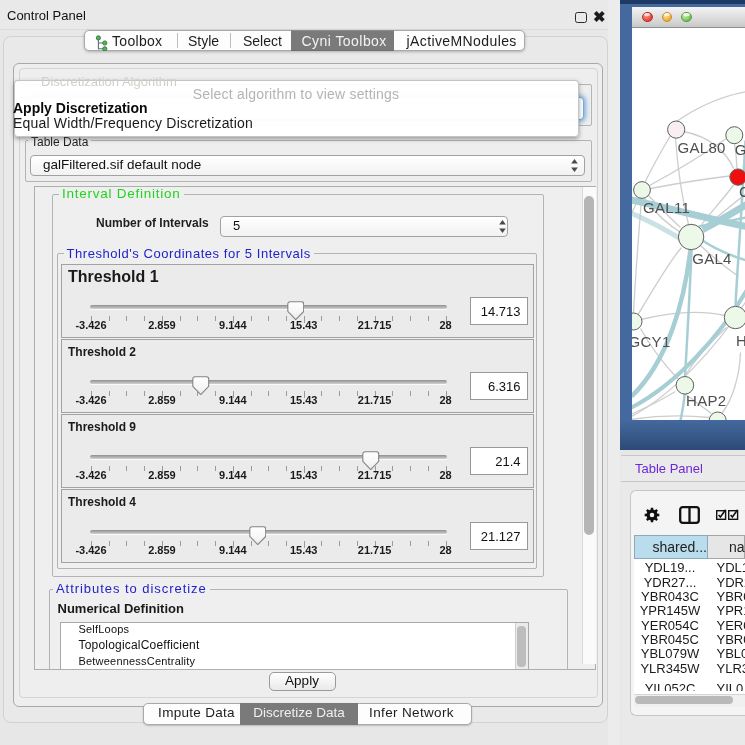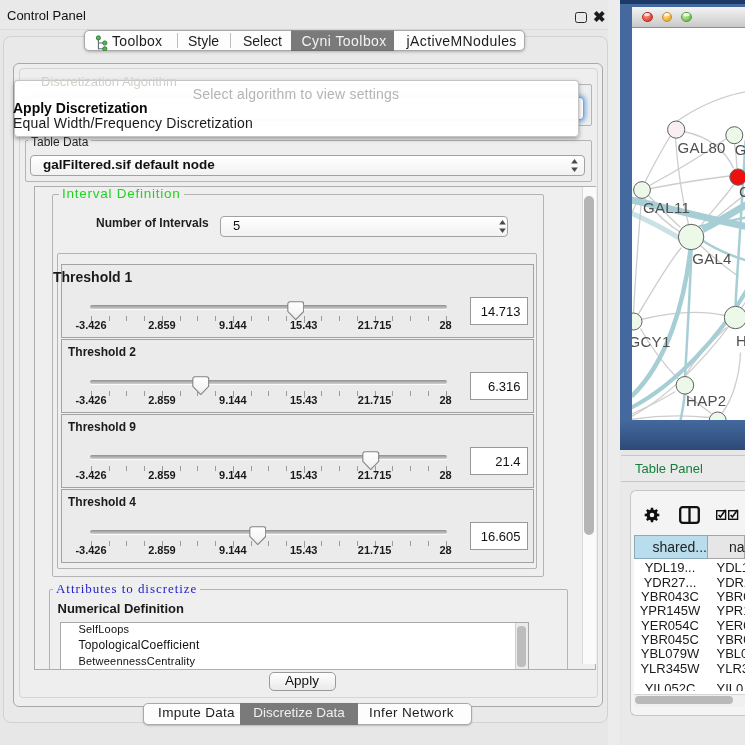--- a/index.html
+++ b/index.html
@@ -27,41 +27,42 @@
 <span class="t" style="left:112px;top:35.1px;font-size:14px;font-weight:400;color:#1d1d1d;line-height:12.6px;letter-spacing:0.3px;">Toolbox</span>
 <span class="t" style="left:188px;top:35.1px;font-size:14px;font-weight:400;color:#1d1d1d;line-height:12.6px;">Style</span>
 <span class="t" style="left:243px;top:35.1px;font-size:14px;font-weight:400;color:#1d1d1d;line-height:12.6px;">Select</span>
 <span class="t" style="left:301.5px;top:35.1px;font-size:14px;font-weight:400;color:#f2f2f2;line-height:12.6px;letter-spacing:0.45px;">Cyni Toolbox</span>
 <span class="t" style="left:406.5px;top:35.1px;font-size:14px;font-weight:400;color:#1d1d1d;line-height:12.6px;letter-spacing:0.4px;">jActiveMNodules</span>
 <div style="left:25px;top:84px;width:567px;height:42px;border:1px solid #b4b4b4;border-radius:2px;"></div>
 <div style="left:30px;top:97px;width:554px;height:23px;background:#fff;border:1.5px solid #7aa8d4;border-radius:4px;box-shadow:0 0 4px 2px rgba(90,155,220,0.75);"></div>
 <div style="left:25px;top:139.5px;width:567px;height:42.5px;border:1px solid #b4b4b4;border-radius:2px;"></div>
 <span class="t" style="left:28px;top:137.4px;font-size:12px;font-weight:400;color:#1e1e1e;line-height:10.8px;background:#eeeeee;padding:0 3px;">Table Data</span>
 <div style="left:30px;top:154.5px;width:555px;height:21px;background:linear-gradient(#ffffff,#f2f2f2);border:1px solid #a2a2a2;border-radius:4px;"></div>
-<span class="t" style="left:43px;top:158.7px;font-size:13.5px;font-weight:700;color:#111;line-height:12.2px;">galFiltered.sif default node</span>
+<span class="t" style="left:43px;top:158.7px;font-size:13.5px;font-weight:400;color:#111;line-height:12.2px;">galFiltered.sif default node</span>
 <svg style="left:569px;top:157.5px;" width="11" height="15" viewBox="0 0 11 15">
 <path d="M5.5 1 L8.8 5.5 L2.2 5.5 Z" fill="#4a4a4a"></path>
     <path d="M5.5 14 L8.8 9.5 L2.2 9.5 Z" fill="#4a4a4a"></path>
 </svg>
 <div style="left:34px;top:186px;width:562px;height:484px;background:#efefef;border:1px solid #aeaeae;"></div>
 <div style="left:582px;top:187px;width:13.5px;height:477px;background:#fafafa;border-left:1px solid #d8d8d8;"></div>
 <div style="left:583.5px;top:196px;width:10px;height:339px;background:#b5b5b5;border-radius:5px;"></div>
 <div id="scrollclip" style="left:35px;top:187px;width:547px;height:482px;overflow:hidden;">
     <div style="left:16.5px;top:7px;width:492px;height:383px;border:1px solid #b4b4b4;border-radius:2px;"></div>
     <span class="t" style="left:24px;top:1.2px;font-size:13.5px;font-weight:400;color:#21d421;line-height:12.2px;letter-spacing:0.75px;background:#efefef;padding:0 3px;">Interval Definition</span>
 <span class="t" style="left:61px;top:30.9px;font-size:12px;font-weight:700;color:#1e1e1e;line-height:10.8px;">Number of Intervals</span>
 <div style="left:185px;top:29px;width:288px;height:21px;background:linear-gradient(#ffffff,#f2f2f2);border:1px solid #a2a2a2;border-radius:4px;"></div>
     <span class="t" style="left:198px;top:32.6px;font-size:13px;font-weight:400;color:#111;line-height:11.7px;">5</span>
 <svg style="left:462px;top:31.5px;" width="11" height="15" viewBox="0 0 11 15">
 <path d="M5.5 1 L8.8 5.5 L2.2 5.5 Z" fill="#4a4a4a"></path>
       <path d="M5.5 14 L8.8 9.5 L2.2 9.5 Z" fill="#4a4a4a"></path>
 </svg>
     <div style="left:21.5px;top:66px;width:480.5px;height:316px;border:1px solid #b4b4b4;border-radius:2px;"></div>
+    <span class="t" style="left:28.5px;top:60.6px;font-size:13px;font-weight:400;color:#2222cc;line-height:11.7px;letter-spacing:0.55px;background:#efefef;padding:0 3px;">Threshold's Coordinates for 5 Intervals</span>
 <div style="left:25.5px;top:77px;width:473px;height:74px;background:#ebebeb;border:1px solid #a2a2a2;"></div>
-    <span class="t" style="left:18px;top:84.9px;font-size:14px;font-weight:700;color:#1a1a1a;line-height:10.8px;">Threshold 1</span>
+    <span class="t" style="left:33px;top:84.9px;font-size:16px;font-weight:700;color:#1a1a1a;line-height:10.8px;">Threshold 1</span>
 <div style="left:55.0px;top:117.5px;width:356.5px;height:4.5px;background:linear-gradient(#8f8f8f,#d2d2d2);border-radius:3px;box-shadow:0 1px 0 rgba(255,255,255,0.8);"></div>
     <div style="left:56.00px;top:129px;width:1px;height:6.5px;background:#9a9a9a;"></div>
     <div style="left:73.72px;top:129px;width:1px;height:4.5px;background:#9a9a9a;"></div>
     <div style="left:91.45px;top:129px;width:1px;height:4.5px;background:#9a9a9a;"></div>
     <div style="left:109.18px;top:129px;width:1px;height:4.5px;background:#9a9a9a;"></div>
     <div style="left:126.90px;top:129px;width:1px;height:6.5px;background:#9a9a9a;"></div>
     <div style="left:144.62px;top:129px;width:1px;height:4.5px;background:#9a9a9a;"></div>
     <div style="left:162.35px;top:129px;width:1px;height:4.5px;background:#9a9a9a;"></div>
     <div style="left:180.07px;top:129px;width:1px;height:4.5px;background:#9a9a9a;"></div>
     <div style="left:197.80px;top:129px;width:1px;height:6.5px;background:#9a9a9a;"></div>
@@ -213,23 +214,23 @@
 <path d="M3 0.7 h11.5 a2.2 2.2 0 0 1 2.2 2.2 v7.5 L8.75 18.6 L0.8 10.4 v-7.5 a2.2 2.2 0 0 1 2.2 -2.2 z" fill="url(#gt489)" stroke="#828282" stroke-width="1.1"></path>
 <defs>
         <linearGradient id="gt489" x1="0" y1="0" x2="0" y2="1">
           <stop offset="0" stop-color="#ffffff"></stop>
           <stop offset="0.6" stop-color="#f6f6f6"></stop>
           <stop offset="1" stop-color="#e8e8e8"></stop>
         </linearGradient>
       </defs>
 </svg>
     <div style="left:434.5px;top:335px;width:58px;height:28px;background:#fff;border:1px solid #989898;"></div>
-    <span class="t" style="left:434.5px;top:343.6px;font-size:13px;font-weight:400;color:#111;line-height:11.7px;width:51px;text-align:right;">16.605</span>
+    <span class="t" style="left:434.5px;top:343.6px;font-size:13px;font-weight:400;color:#111;line-height:11.7px;width:51px;text-align:right;">21.127</span>
 <div style="left:14px;top:402px;width:519px;height:120px;border:1px solid #b4b4b4;border-radius:2px;"></div>
-    <span class="t" style="left:18px;top:395.6px;font-size:13px;font-weight:400;color:#2222cc;line-height:11.7px;letter-spacing:0.95px;background:#efefef;padding:0 3px;font-family:Liberation Serif, serif;">Attributes to discretize</span>
+    <span class="t" style="left:18px;top:395.6px;font-size:13px;font-weight:400;color:#2222cc;line-height:11.7px;letter-spacing:0.95px;background:#efefef;padding:0 3px;">Attributes to discretize</span>
 <span class="t" style="left:22.5px;top:415.6px;font-size:13px;font-weight:700;color:#1a1a1a;line-height:11.7px;">Numerical Definition</span>
 <div style="left:24.5px;top:435px;width:469px;height:100px;background:#fff;border:1px solid #a8a8a8;"></div>
     <span class="t" style="left:43.5px;top:437.7px;font-size:11px;font-weight:400;color:#111;line-height:9.9px;letter-spacing:0.2px;">SelfLoops</span>
 <span class="t" style="left:43.5px;top:453.8px;font-size:12px;font-weight:400;color:#111;line-height:9.9px;letter-spacing:0.2px;">TopologicalCoefficient</span>
 <span class="t" style="left:43.5px;top:469.8px;font-size:11px;font-weight:400;color:#111;line-height:9.9px;letter-spacing:0.2px;">BetweennessCentrality</span>
 <div style="left:480px;top:436px;width:12.5px;height:98px;background:#ebebeb;border-left:1px solid #cfcfcf;"></div>
     <div style="left:481.5px;top:439px;width:9.5px;height:41px;background:#bdbdbd;border-radius:4px;"></div>
   </div>
 <div style="left:14px;top:80px;width:564.5px;height:56.5px;background:rgba(255,255,255,0.96);border:1px solid rgba(140,140,140,0.5);border-radius:4px;box-shadow:0 2px 4px rgba(70,70,70,0.5);z-index:30;"></div>
 <span class="t" style="left:41px;top:75.6px;font-size:13px;font-weight:400;color:#cfcfca;line-height:11.7px;z-index:32;">Discretization Algorithm</span>
@@ -308,21 +309,21 @@
 <text x="734.3" y="154.5">GA</text>
 <text x="738.5" y="196">C</text>
 <text x="642.5" y="212" letter-spacing="0.3">GAL11</text>
 <text x="691.7" y="263.5" letter-spacing="0.3">GAL4</text>
 <text x="628" y="346" letter-spacing="0.3">GCY1</text>
 <text x="735.5" y="345.5">H</text>
 <text x="685.6" y="405.6" letter-spacing="0.3">HAP2</text>
 </g>
 </svg>
 <div style="left:621px;top:455px;width:124px;height:27px;background:#eaeaea;border-top:1px solid #c6c6c6;border-bottom:1px solid #c6c6c6;"></div>
-<span class="t" style="left:635px;top:462.6px;font-size:13px;font-weight:400;color:#15803d;line-height:11.7px;">Table Panel</span>
+<span class="t" style="left:635px;top:462.6px;font-size:13px;font-weight:400;color:#6d28d9;line-height:11.7px;">Table Panel</span>
 <div style="left:621px;top:482px;width:124px;height:263px;background:#e9e9e9;"></div>
 <div style="left:630px;top:490px;width:115px;height:226px;background:#f4f4f4;border:1px solid #c6c6c6;border-radius:6px 0 0 6px;border-right:none;"></div>
 <svg style="left:643.5px;top:507px;" width="16" height="16" viewBox="0 0 16 16">
 <path fill="#111" fill-rule="evenodd" d="M6.82 0.69 L9.18 0.69 L9.29 2.55 L10.94 3.23 L12.33 2.00 L14.00 3.67 L12.77 5.06 L13.45 6.71 L15.31 6.82 L15.31 9.18 L13.45 9.29 L12.77 10.94 L14.00 12.33 L12.33 14.00 L10.94 12.77 L9.29 13.45 L9.18 15.31 L6.82 15.31 L6.71 13.45 L5.06 12.77 L3.67 14.00 L2.00 12.33 L3.23 10.94 L2.55 9.29 L0.69 9.18 L0.69 6.82 L2.55 6.71 L3.23 5.06 L2.00 3.67 L3.67 2.00 L5.06 3.23 L6.71 2.55 Z M8 5.7 a2.3 2.3 0 1 0 0 4.6 a2.3 2.3 0 1 0 0 -4.6 Z"></path>
 </svg>
 <svg style="left:679px;top:505.5px;" width="21" height="18" viewBox="0 0 21 18">
 <rect x="1.2" y="1.2" width="18.6" height="15.6" rx="2.5" fill="none" stroke="#111" stroke-width="2.3"></rect>
 <line x1="10.5" y1="1.2" x2="10.5" y2="16.8" stroke="#111" stroke-width="2.3"></line>
 </svg>
 <svg style="left:715.6px;top:508.5px;" width="11" height="11" viewBox="0 0 11 11">

